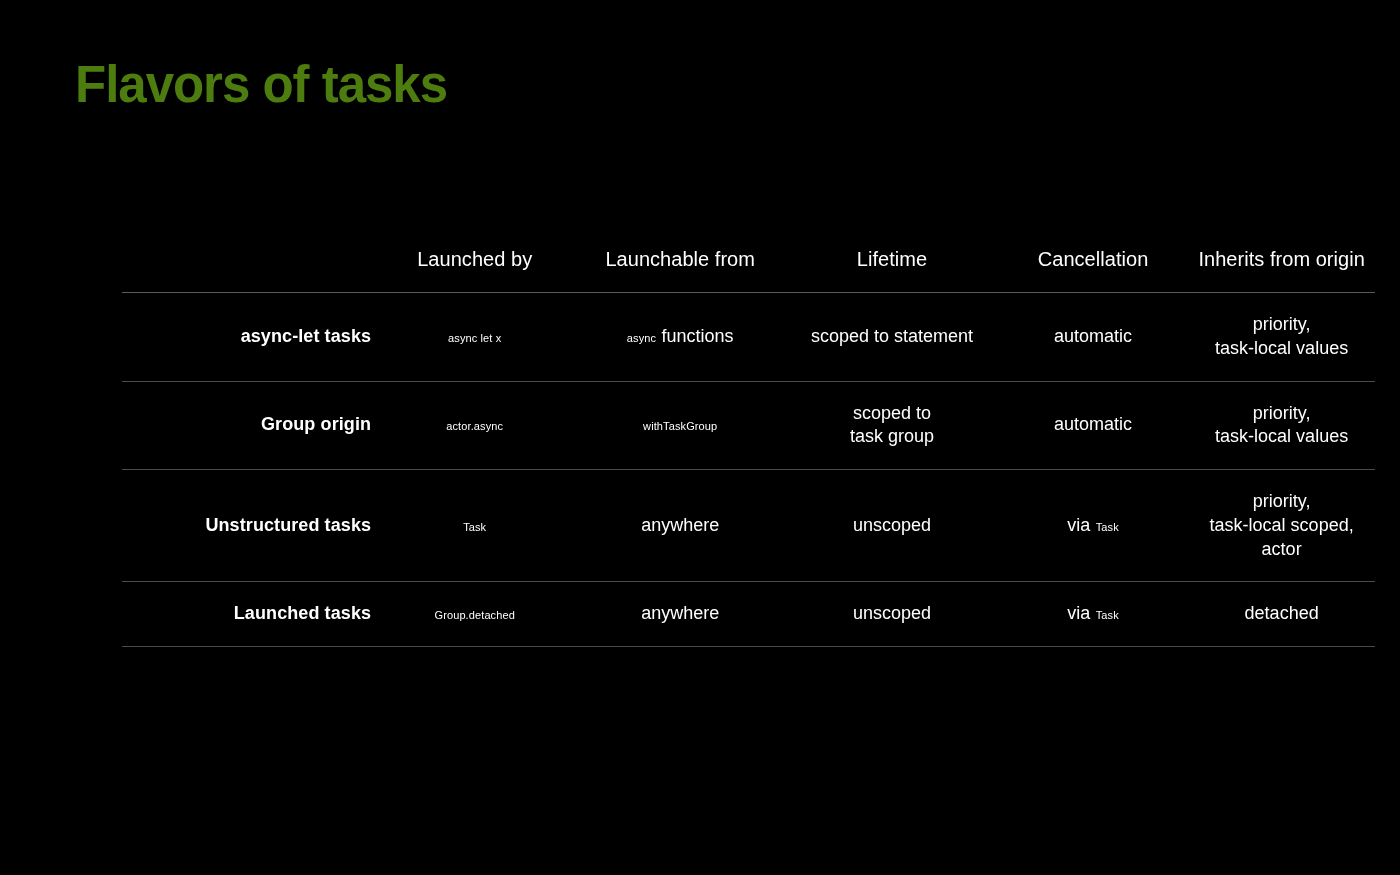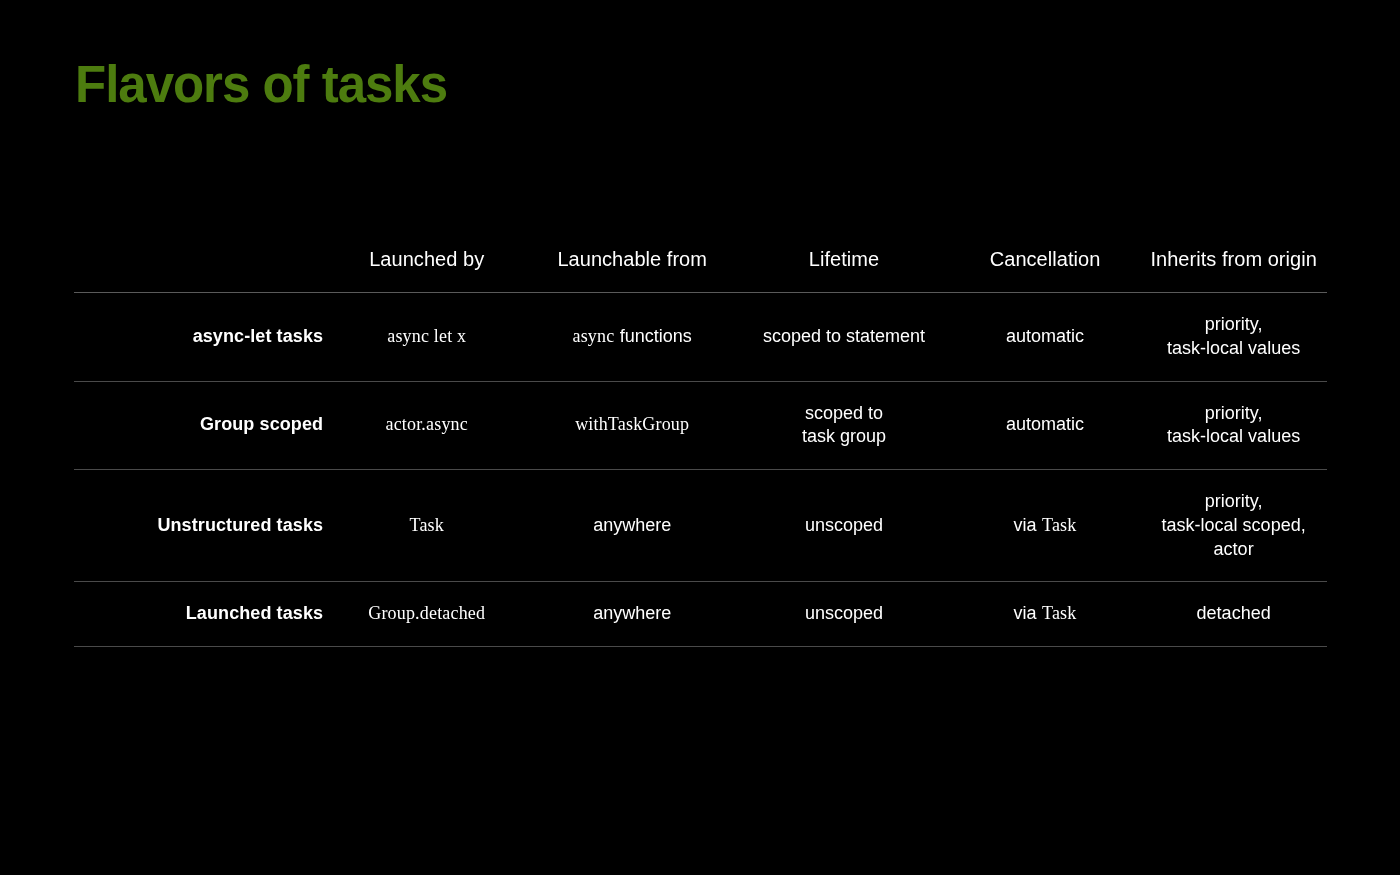--- a/index.html
+++ b/index.html
@@ -40,20 +40,21 @@
     position: absolute;
     left: 74px;
     top: 248px;
     width: 1253px;
   }
 
   table.flavors {
     width: 100%;
     border-collapse: collapse;
     table-layout: fixed;
+    margin-left: 48px;
   }
 
   table.flavors col.c-label { width: 20.2%; }
   table.flavors col.c-1     { width: 15.9%; }
   table.flavors col.c-2     { width: 16.9%; }
   table.flavors col.c-3     { width: 16.9%; }
   table.flavors col.c-4     { width: 15.2%; }
   table.flavors col.c-5     { width: 14.9%; }
 
   table.flavors thead th {
@@ -90,22 +91,22 @@
 
   table.flavors tbody td.row-label {
     text-align: right;
     font-size: 18px;
     font-weight: 600;
     letter-spacing: 0.005em;
     white-space: nowrap;
   }
 
   .mono {
-    font-family: Liberation Serif, serif;
-    font-size: 18px;
+    font-family: Liberation Sans, sans-serif;
+    font-size: 11px;
     letter-spacing: 0.01em;
   }
 
   .cell-lines {
     display: block;
   }
   .cell-lines > span {
     display: block;
   }
 
@@ -150,21 +151,21 @@
             </td>
             <td><span>automatic</span></td>
             <td>
               <span class="cell-lines">
                 <span>priority,</span>
                 <span>task-local values</span>
               </span>
             </td>
           </tr>
           <tr>
-            <td class="row-label">Group scoped</td>
+            <td class="row-label">Group origin</td>
             <td><span class="mono">actor.async</span></td>
             <td><span class="mono">withTaskGroup</span></td>
             <td>
               <span class="cell-lines">
                 <span>scoped to</span>
                 <span>task group</span>
               </span>
             </td>
             <td><span>automatic</span></td>
             <td>

